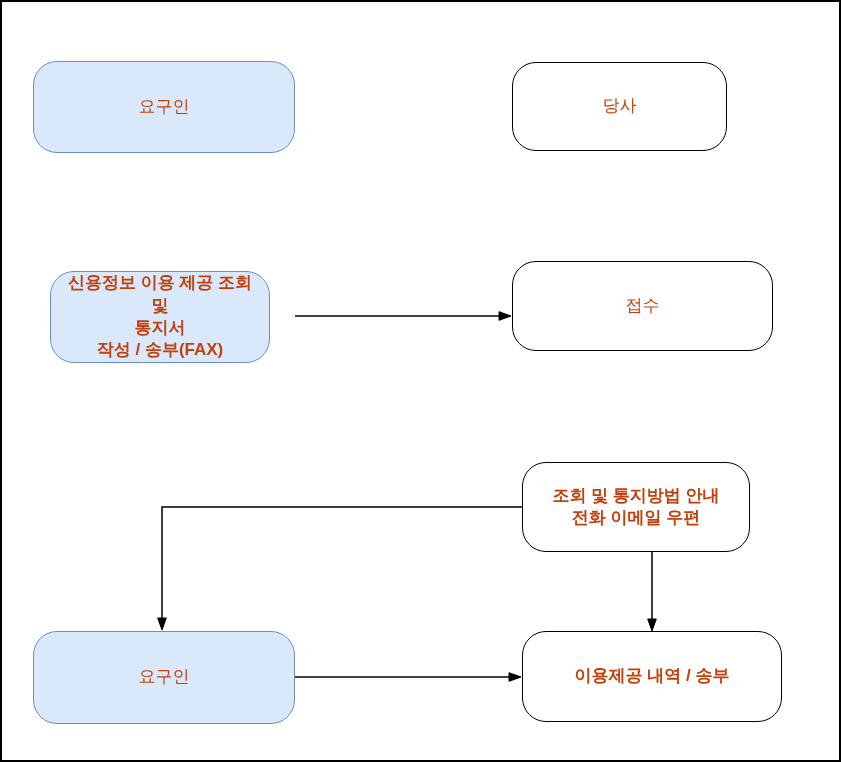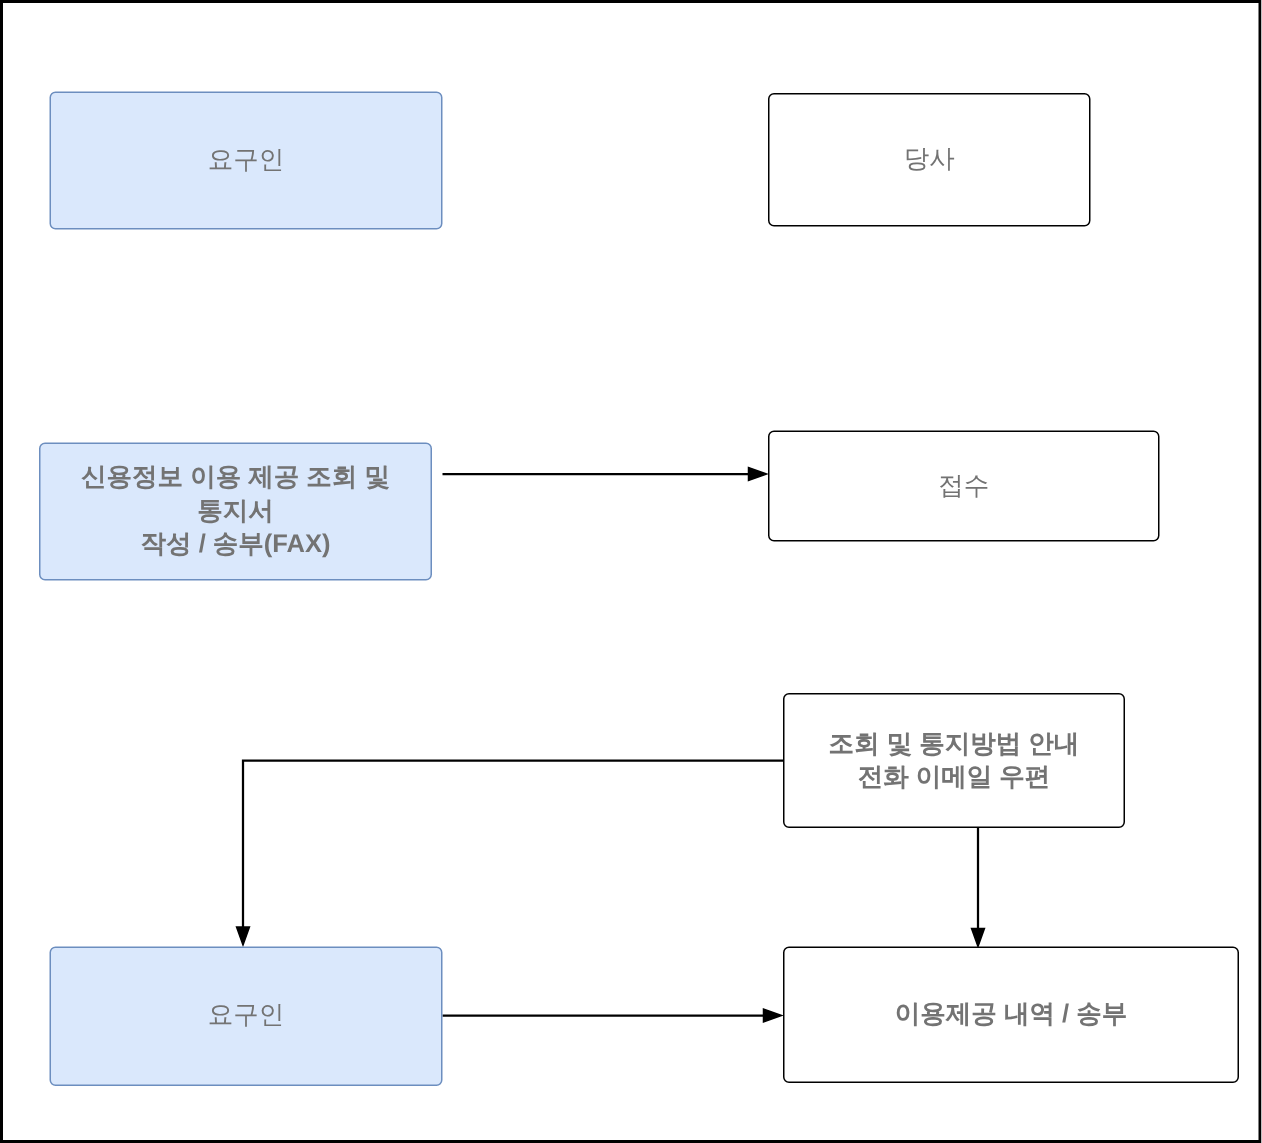--- a/index.html
+++ b/index.html
@@ -24,49 +24,49 @@
     width: 841px;
     height: 762px;
     pointer-events: none;
   }
   .node {
     position: absolute;
     display: flex;
     align-items: center;
     justify-content: center;
     box-sizing: border-box;
-    border-radius: 4px;
+    border-radius: 24px;
     text-align: center;
     font-size: 17px;
     line-height: 1.32;
-    color: #737373;
+    color: #c2410c;
     padding: 4px 8px;
   }
   .node .label {
     white-space: pre-line;
   }
   .node.highlight {
     background: var(--highlight-fill, #dae8fc);
     border: 1px solid var(--highlight-border, #6c8ebf);
   }
   .node.plain {
     background: var(--plain-fill, #ffffff);
     border: 1px solid var(--plain-border, #000000);
   }
   .node.bold {
     font-weight: bold;
   }
   
   .n-requester-top  { left: 31px;  top: 59px;  width: 262px; height: 92px; }
   .n-company        { left: 510px; top: 60px;  width: 215px; height: 89px; }
-  .n-notice         { left: 24px;  top: 269px; width: 262px; height: 92px; margin-top: 24px; }
-  .n-reception      { left: 510px; top: 285px; width: 261px; height: 74px; }
+  .n-notice         { left: 48px;  top: 269px; width: 220px; height: 92px; }
+  .n-reception      { left: 510px; top: 259px; width: 261px; height: 90px; }
   .n-guide          { left: 520px; top: 460px; width: 228px; height: 90px; }
   .n-requester-bot  { left: 31px;  top: 629px; width: 262px; height: 93px; }
-  .n-history        { left: 520px; top: 629px; width: 304px; height: 91px; }
+  .n-history        { left: 520px; top: 629px; width: 260px; height: 91px; }
   svg line, svg polyline {
     stroke: var(--connector, #000000);
     stroke-width: 1.5;
     fill: none;
   }
   svg polygon {
     fill: var(--connector, #000000);
     stroke: var(--connector, #000000);
   }
 </style>

